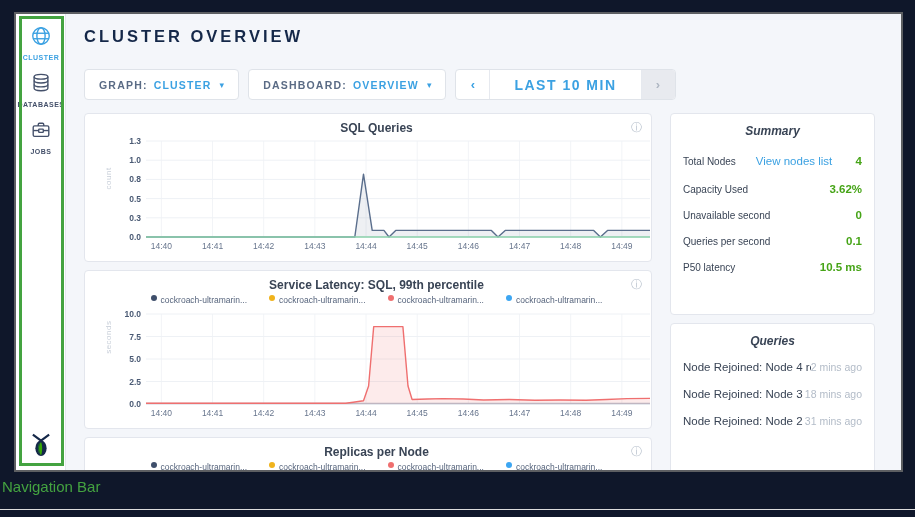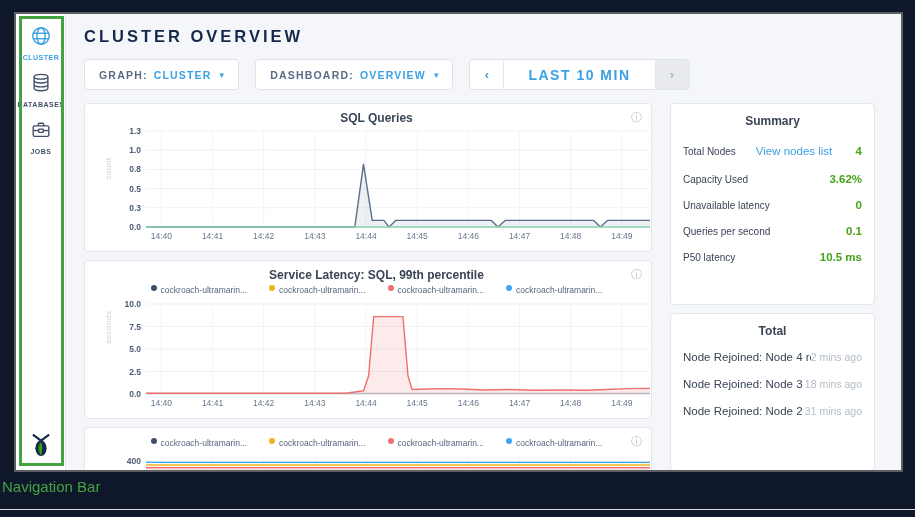--- a/index.html
+++ b/index.html
@@ -22,21 +22,21 @@
   .nav-item.active .nav-icon svg { stroke:#3ba1e2; }
   .logo { position:absolute; bottom:8px; left:0; width:50px; text-align:center; }
   
   .nav-highlight { position:absolute; left:3px; top:2px; width:45px; height:450px;
              border:3px solid #44a340; pointer-events:none; z-index:5; }
 
   
   .main { position:absolute; left:50px; top:0; right:0; bottom:0; padding:13px 0 0 18px; }
   h1.page-title { font-size:16.5px; font-weight:bold; letter-spacing:3px; color:#152849; }
 
-  .controls { display:flex; margin-top:13px; gap:16px; height:31px; }
+  .controls { display:flex; margin-top:23px; gap:9px; height:31px; }
   .dropdown { display:flex; align-items:center; background:#fff; border:1px solid #dfe3e9;
              border-radius:4px; padding:0 14px; cursor:pointer; }
   .dd-label { font-size:10.5px; font-weight:bold; letter-spacing:1.2px; color:#5a6b85; margin-right:6px; }
   .dd-value { font-size:10.5px; font-weight:bold; letter-spacing:1.2px; color:#3ba1e2; }
   .dd-caret { font-size:9px; color:#3ba1e2; margin-left:8px; }
   .timepicker { display:flex; align-items:stretch; border:1px solid #dfe3e9; border-radius:4px;
              background:#fff; overflow:hidden; }
   .tp-btn { width:34px; display:flex; align-items:center; justify-content:center;
              font-size:13px; font-weight:bold; color:#3ba1e2; border-right:1px solid #e6e9ef; cursor:pointer; }
   .tp-range { display:flex; align-items:center; padding:0 24px; font-size:14px; font-weight:bold;
@@ -55,21 +55,21 @@
   .legend-item { display:flex; align-items:flex-start; gap:4px; font-size:8.5px; color:#57657d; }
   .legend-item .dot { width:6px; height:6px; border-radius:50%; display:inline-block; }
   .chart-wrap { position:relative; }
   .ylabel { position:absolute; left:-2px; top:50%; transform:rotate(-90deg) translateX(50%);
             transform-origin:left center; font-size:8px; color:#c8cfd9; letter-spacing:.5px; }
   text.ytick { font-size:8.5px; font-weight:bold; fill:#4a5a74; font-family:"Liberation Sans",sans-serif; }
   text.xtick { font-size:8.5px; fill:#67758d; font-family:"Liberation Sans",sans-serif; }
 
   
   .panel { padding:10px 12px 6px 12px; }
-  .panel-title { text-align:center; font-size:12px; font-weight:bold; color:#394455; margin-bottom:13px; }
+  .panel-title { text-align:center; font-size:12px; font-weight:bold; color:#394455; margin-bottom:13px;font-style:italic; }
   .sum-row { display:flex; justify-content:space-between; align-items:baseline; margin-bottom:14px; }
   .sum-label { font-size:10px; color:#394455; }
   .sum-link { font-size:11.5px; color:#3ba1e2; cursor:pointer; margin-left:20px; }
   .sum-value { font-size:11.5px; font-weight:bold; color:#46a417; white-space:nowrap; }
   .sum-sub { font-size:10px; color:#a2abba; line-height:1.45; margin:-10px 0 14px 0; }
   .evt-row { display:flex; justify-content:space-between; align-items:baseline; margin-bottom:15px; cursor:pointer; }
   .evt-msg { font-size:11.5px; color:#394455; white-space:nowrap; overflow:hidden; max-width:128px; }
   .evt-time { font-size:10.5px; color:#b3bcc8; white-space:nowrap; }
 
   
@@ -256,20 +256,21 @@
                   <text class="ytick" x="31" y="9" text-anchor="end">10.0</text>
                   <line x1="36" x2="540" y1="96" y2="96" stroke="#d5dae2"></line>
                   <polyline points="36.0,95.4 540.0,95.4" fill="none" stroke="#b9c2cf" stroke-width="1.4" stroke-linejoin="round"></polyline>
                   <polygon points="36.0,96 36.0,95.3 235.6,95.3 243.2,94.2 253.5,92.8 258.6,78.0 263.7,18.6 292.9,18.6 298.0,78.0 302.1,91.5 317.4,91.0 332.8,90.6 353.2,91.0 373.7,92.0 399.3,91.5 424.9,92.2 450.5,92.0 476.0,92.2 496.5,91.5 517.0,90.6 540.0,90.4 540.0,96" fill="rgba(239,111,111,0.14)" stroke="none"></polygon>
                   <polyline points="36.0,95.3 235.6,95.3 243.2,94.2 253.5,92.8 258.6,78.0 263.7,18.6 292.9,18.6 298.0,78.0 302.1,91.5 317.4,91.0 332.8,90.6 353.2,91.0 373.7,92.0 399.3,91.5 424.9,92.2 450.5,92.0 476.0,92.2 496.5,91.5 517.0,90.6 540.0,90.4" fill="none" stroke="#ef6f6f" stroke-width="1.4" stroke-linejoin="round"></polyline>
                 </svg>
             </div>
           </div>
 
           <div class="card chart-card">
+            <div class="chart-title">Replicas per Node</div>
             <span class="info-icon">ⓘ</span>
             <div class="legend">
               <span class="legend-item">
                   <span class="dot" style="background: rgb(63, 79, 107);"></span>
                   <span>cockroach-ultramarin...</span>
                 </span>
               <span class="legend-item">
                   <span class="dot" style="background: rgb(240, 179, 28);"></span>
                   <span>cockroach-ultramarin...</span>
                 </span>
@@ -327,35 +328,35 @@
               <span><span class="sum-label">Total Nodes</span><span class="sum-link">View nodes list</span></span>
               <span class="sum-value">4</span>
             </div>
 
             <div class="sum-row">
               <span class="sum-label">Capacity Used</span>
               <span class="sum-value">3.62%</span>
             </div>
 
             <div class="sum-row">
-              <span class="sum-label">Unavailable latency</span>
+              <span class="sum-label">Unavailable second</span>
               <span class="sum-value">0</span>
             </div>
             <div class="sum-row">
               <span class="sum-label">Queries per second</span>
               <span class="sum-value">0.1</span>
             </div>
             <div class="sum-row">
               <span class="sum-label">P50 latency</span>
               <span class="sum-value">10.5 ms</span>
             </div>
           </div>
 
           <div class="card panel" style="min-height:158px">
-            <div class="panel-title">Total</div>
+            <div class="panel-title">Queries</div>
             <div class="evt-row">
               <span class="evt-msg">Node Rejoined: Node 4 rej...</span>
               <span class="evt-time">2 mins ago</span>
             </div>
             <div class="evt-row">
               <span class="evt-msg">Node Rejoined: Node 3 rej...</span>
               <span class="evt-time">18 mins ago</span>
             </div>
             <div class="evt-row">
               <span class="evt-msg">Node Rejoined: Node 2 rej...</span>

